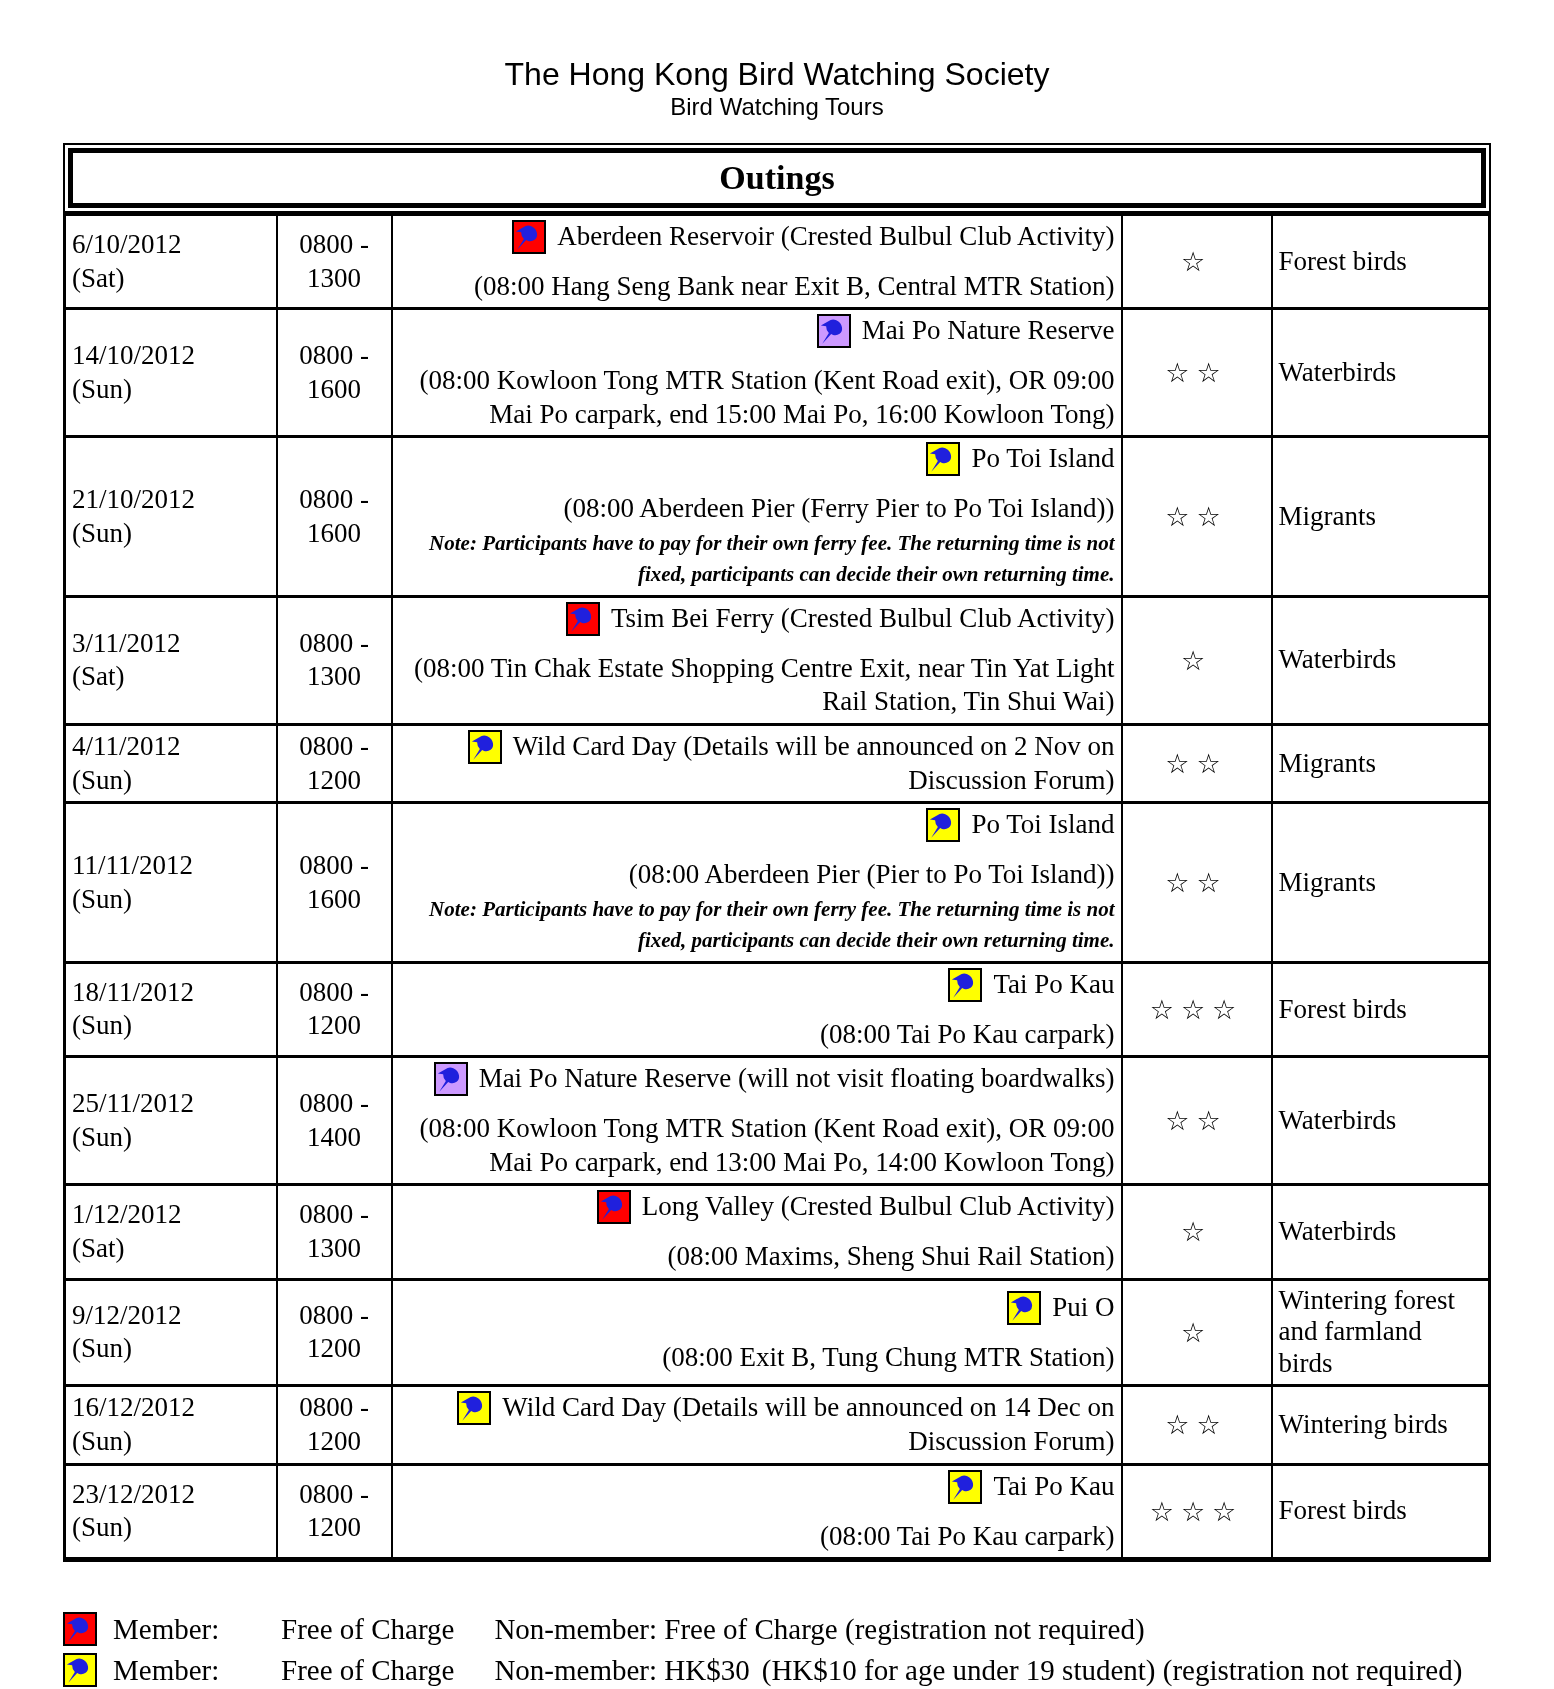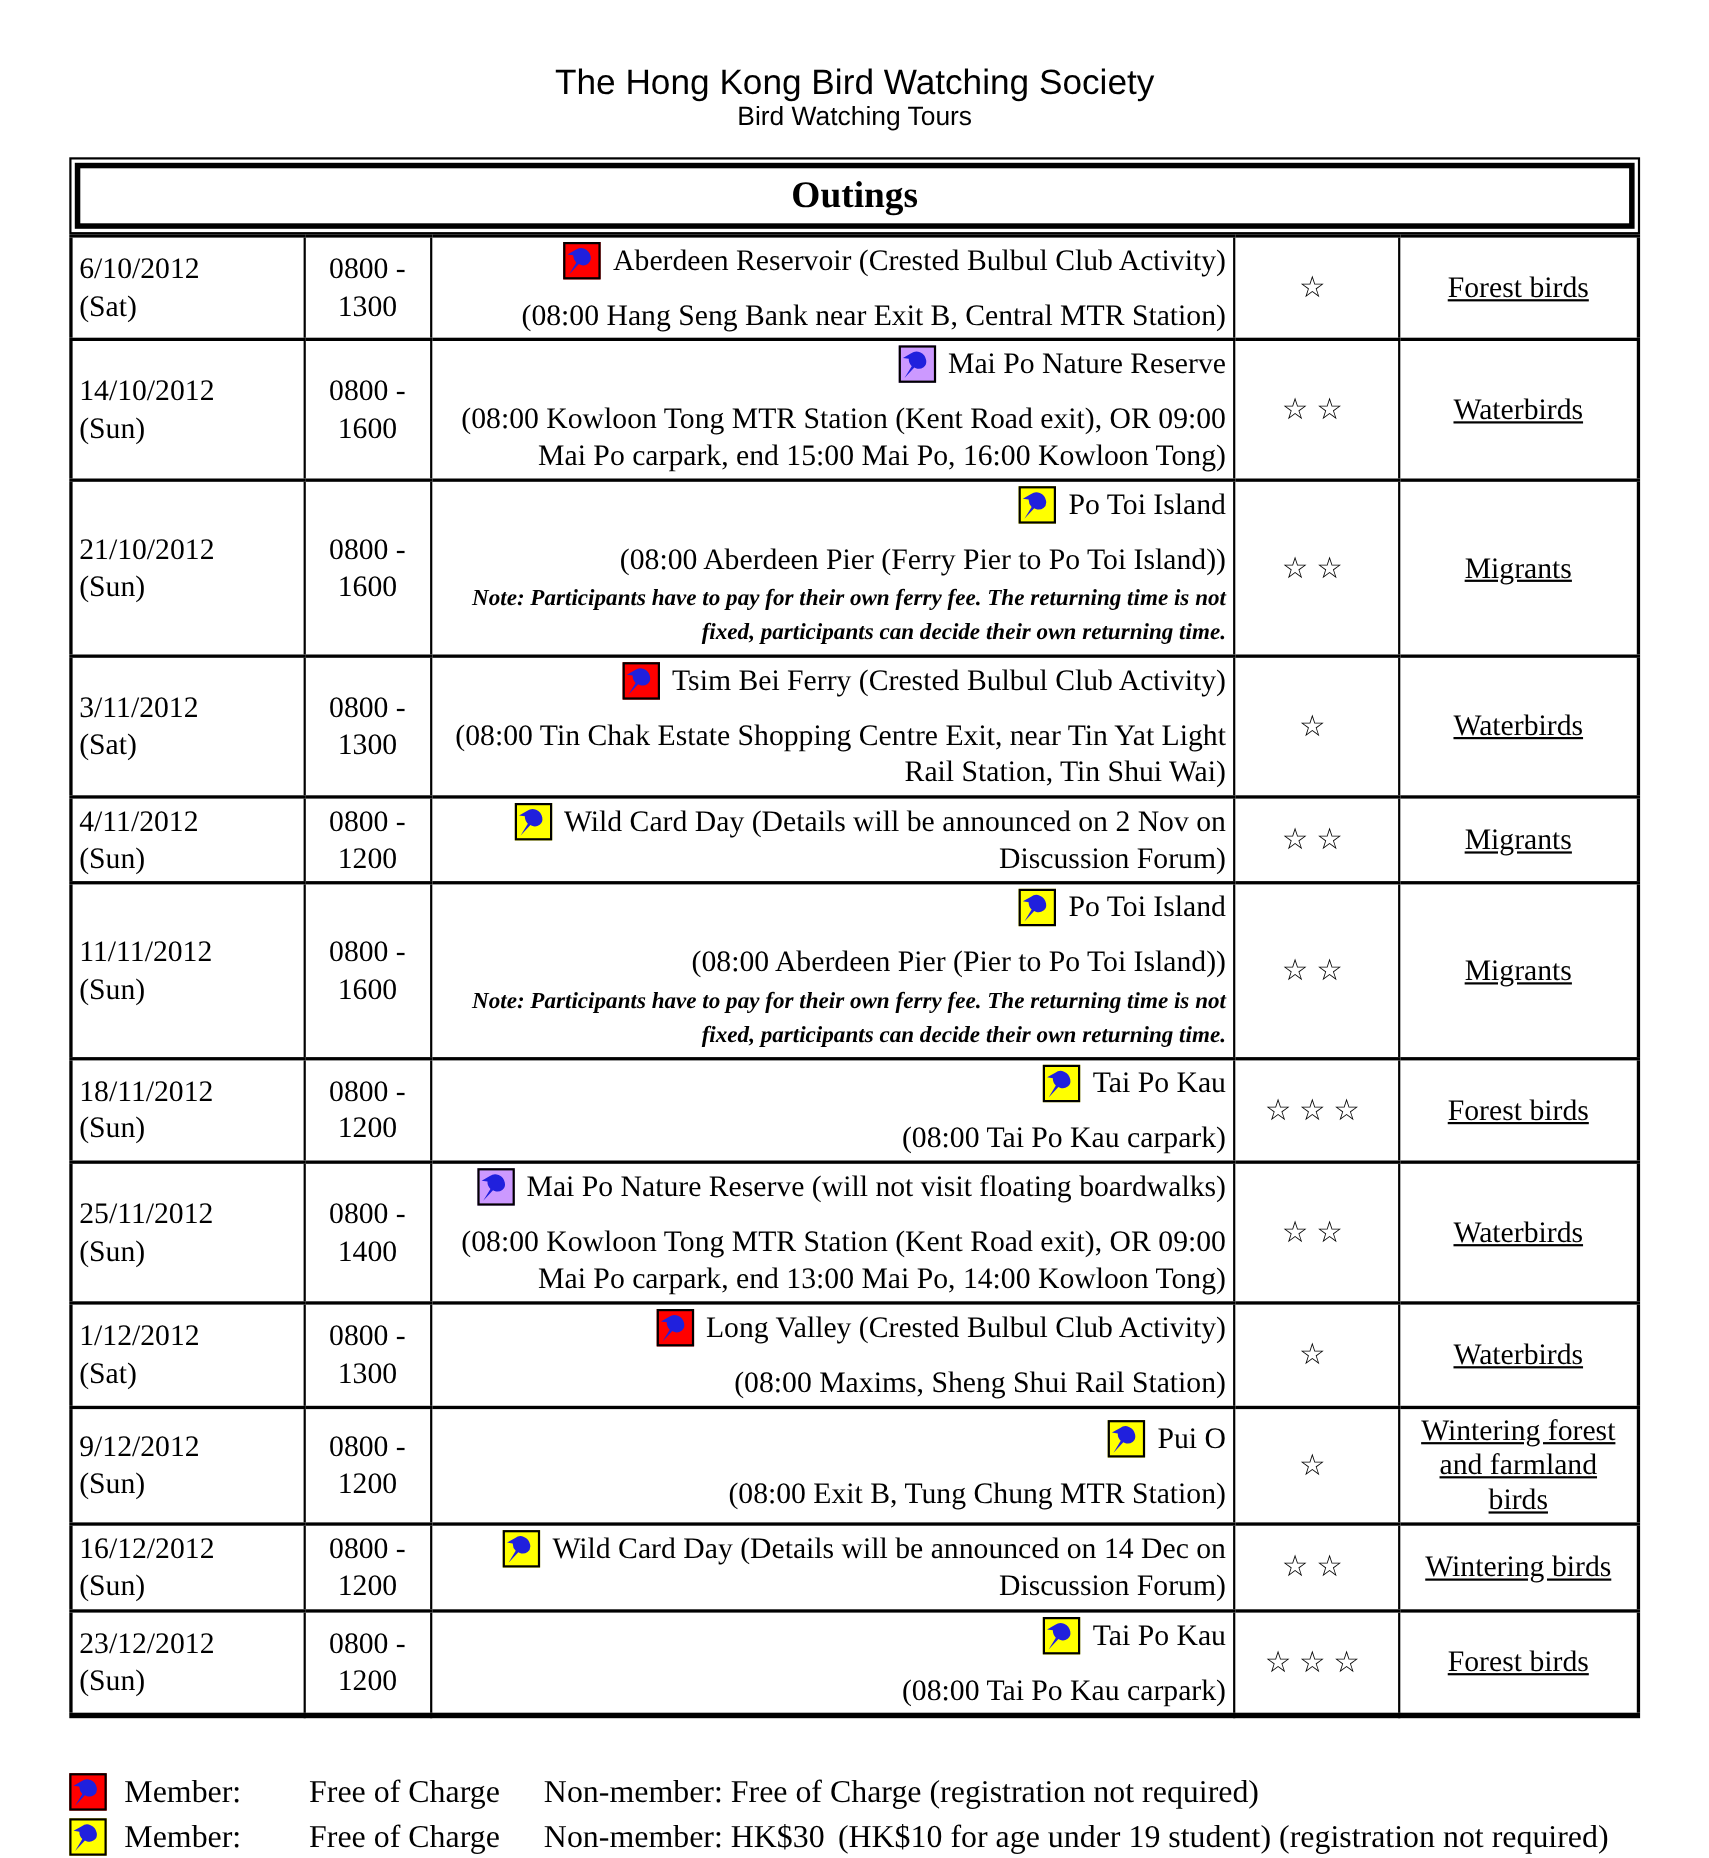--- a/index.html
+++ b/index.html
@@ -17,21 +17,21 @@
   table.outings-table td { border:2px solid #000; border-top-width:3px; border-bottom-width:3px; vertical-align:middle; font-size:27px; padding:4px 6px; }
   td.date-cell { padding-left:18px; line-height:1.24; }
   td.time-cell { text-align:center; line-height:1.24; padding-left:2px; padding-right:2px; }
   td.desc-cell { padding:4px 8px 4px 10px; line-height:1.24;text-align:right; }
   .event-title-line { display:block; }
   .bird-icon { display:inline-block; width:30px; height:30px; border:2px solid #000; vertical-align:-9px; margin-right:11px; }
   .bird-icon svg { display:block; width:100%; height:100%; }
   .event-details { margin-top:16px; }
   .event-note { font-style:italic; font-size:21px; line-height:1.5; margin-top:2px;font-weight:bold; }
   td.stars-cell { text-align:center; font-family:"DejaVu Sans", sans-serif; font-size:29px; letter-spacing:7px; padding-left:0; padding-right:0; }
-  td.type-cell { text-align:center; line-height:1.18; padding:2px 8px;text-decoration:underline; }
+  td.type-cell { text-align:left; line-height:1.18; padding:2px 8px; }
 
   .legend { margin-top:50px; }
   .legend-row { display:flex; align-items:center; gap:40px; margin-bottom:7px; font-size:29px; }
   .legend-row .bird-icon { margin-right:-24px; vertical-align:middle; }
   .legend-seg.first { width:128px; }
   .legend-seg.small { font-size:29px; margin-left:-28px; }
 </style>
 </head>
 <body>
 

